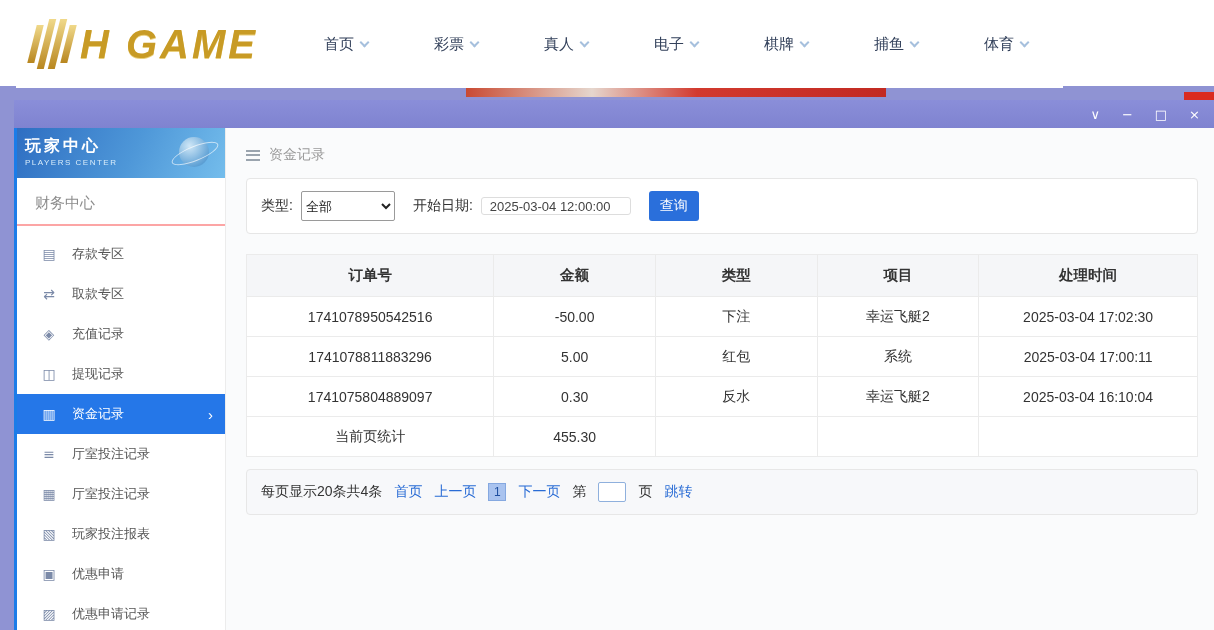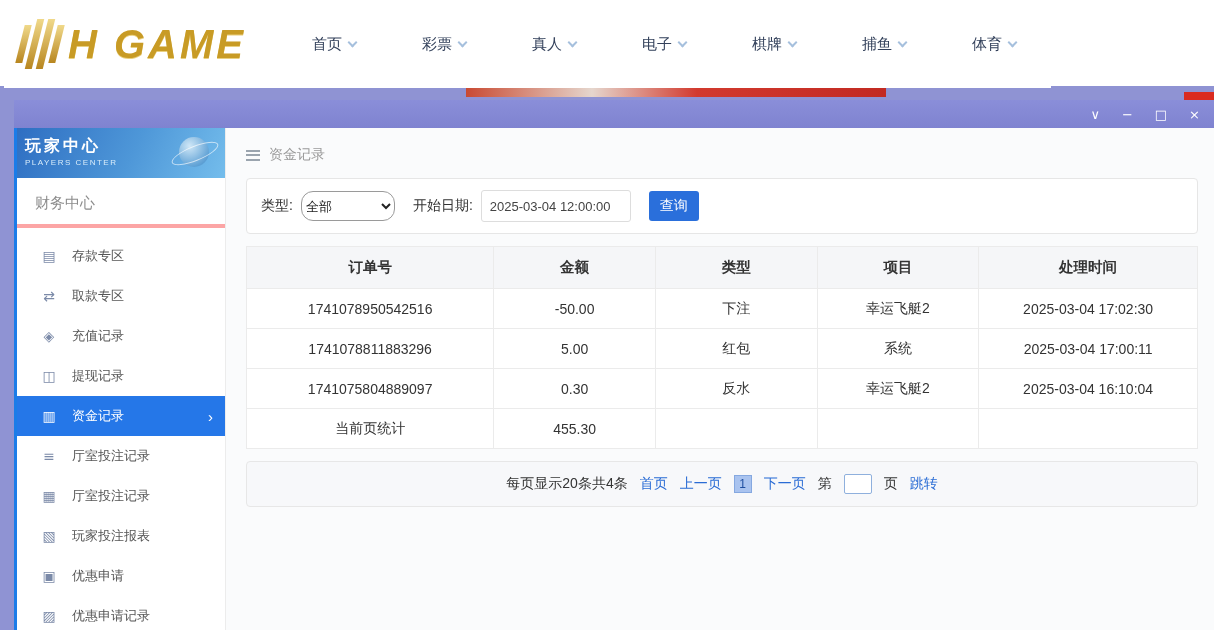--- a/index.html
+++ b/index.html
@@ -6,21 +6,21 @@
   html,body { width:1214px; height:630px; }
   body {
     position: relative;
     font-family: "Liberation Sans", "DejaVu Sans", sans-serif;
     background: #ffffff;
     overflow: hidden;
   }
 
   
   .site-header {
-    position: absolute; top:0; left:4px; width:1047px; height:88px;
+    position: absolute; top:0; left:16px; width:1047px; height:88px;
     background:#fff; display:flex; align-items:center; z-index:3;
   }
   .logo { display:flex; align-items:center; margin-left:16px; cursor:pointer; }
   .logo-bars { display:flex; gap:4px; transform:skewX(-14deg); margin-right:8px; align-items:center; }
   .logo-bars i { display:block; width:7px; background:linear-gradient(180deg,#f0d98a,#b8861f); }
   .logo-bars i:nth-child(1){height:38px;} .logo-bars i:nth-child(2){height:50px;}
   .logo-bars i:nth-child(3){height:50px;} .logo-bars i:nth-child(4){height:38px;}
   .logo-text {
     font-size:40px; font-style:italic; font-weight:bold; letter-spacing:3px;
     color:#c89b25; text-shadow:0 1px 0 #e9d080;
@@ -49,50 +49,50 @@
     height:50px; position:relative; color:#fff; padding:8px 8px;
     background:linear-gradient(115deg,#2e6ec2 0%,#4e97d8 55%,#74bdec 100%);
     overflow:hidden;
   }
   .side-title { font-size:16px; font-weight:bold; letter-spacing:3px; }
   .side-sub { font-size:8px; letter-spacing:1.5px; color:#d8ecfa; margin-top:1px; }
   .planet { position:absolute; right:16px; top:9px; width:30px; height:30px; border-radius:50%;
     background:radial-gradient(circle at 35% 30%, #cfe7f7, #5c9fd4 75%); }
   .planet::after { content:""; position:absolute; left:-9px; top:9px; width:48px; height:13px;
     border:1px solid rgba(255,255,255,.65); border-radius:50%; transform:rotate(-22deg); }
-  .side-section { padding:16px 18px 11px 18px; color:#8c8c8c; font-size:15px; border-bottom:4px solid #fca5a5; }
+  .side-section { padding:16px 18px 11px 18px; color:#8c8c8c; font-size:15px; border-bottom:2px solid #fca5a5; }
   .menu { padding-top:8px; }
   .menu-item { height:40px; display:flex; align-items:center; padding:0 12px 0 24px; gap:15px;
     font-size:13px; color:#555; cursor:pointer; }
   .mi-icon { width:16px; font-size:14px; color:#7b8aa8; text-align:center; font-family:"DejaVu Sans",sans-serif; }
   .menu-item.active { background:#2577e8; color:#fff; }
   .menu-item.active .mi-icon { color:#fff; }
   .mi-chevron { margin-left:auto; color:#fff; font-size:15px; }
 
   
   .main { flex:1; padding:16px 16px 0 20px; overflow:hidden; }
   .breadcrumb { display:flex; align-items:center; gap:9px; color:#9a9a9a; font-size:14px; height:22px; }
   .ham { width:14px; height:11px; border-top:2px solid #9aa4ae; border-bottom:2px solid #9aa4ae; position:relative; }
   .ham::after { content:""; position:absolute; left:0; top:2.5px; width:100%; height:2px; background:#9aa4ae; }
 
   .filter-card { margin-top:12px; background:#fff; border:1px solid #e6e6e6; border-radius:4px;
     height:56px; display:flex; align-items:center; padding:0 14px; }
   .fgroup { display:flex; align-items:center; gap:8px; margin-right:18px; font-size:14px; color:#333; }
-  .type-select { height:30px; width:94px; border:1px solid #9a9a9a; border-radius:12px; font-size:13px; color:#222; background:#fff; }
-  .date-input { height:32px; width:150px; border:1px solid #ddd; border-radius:3px; padding:0 8px; font-size:13px; color:#444; }
+  .type-select { height:30px; width:94px; border:1px solid #9a9a9a; border-radius:2px; font-size:13px; color:#222; background:#fff; }
+  .date-input { height:18px; width:150px; border:1px solid #ddd; border-radius:3px; padding:0 8px; font-size:13px; color:#444; }
   .btn-search { height:30px; width:50px; background:#2a6fdb; color:#fff; border:none; border-radius:3px; font-size:14px; cursor:pointer; }
 
-  .table-wrap { margin-top:12px; }
+  .table-wrap { margin-top:20px; }
   table { width:100%; border-collapse:collapse; background:#fff; }
   th, td { border:1px solid #ebebeb; text-align:center; color:#333; }
   th { height:42px; background:#f5f6f8; font-weight:bold; font-size:14.5px; }
   td { height:40px; font-size:14px; }
 
   .pager-card { margin-top:12px; background:#f7f8fa; border:1px solid #e7e7e7; border-radius:4px;
-    height:46px; display:flex; align-items:center; justify-content:center; padding:0 30px;
+    height:46px; display:flex; align-items:center; justify-content:flex-start; padding:0 14px;
     font-size:14px; color:#333; }
   .pager-right { display:flex; align-items:center; gap:12px; }
   .plink { color:#2a6cd5; cursor:pointer; }
   .pcur { min-width:18px; height:18px; background:#a9c3ef; border:1px solid #85a8e0; color:#1f4fa0;
     font-size:12px; display:flex; align-items:center; justify-content:center; cursor:pointer; }
   .pjump-input { width:28px; height:20px; border:1px solid #8fb0dd; border-radius:2px; background:#fff; }
 </style>
 </head>
 <body>
 

